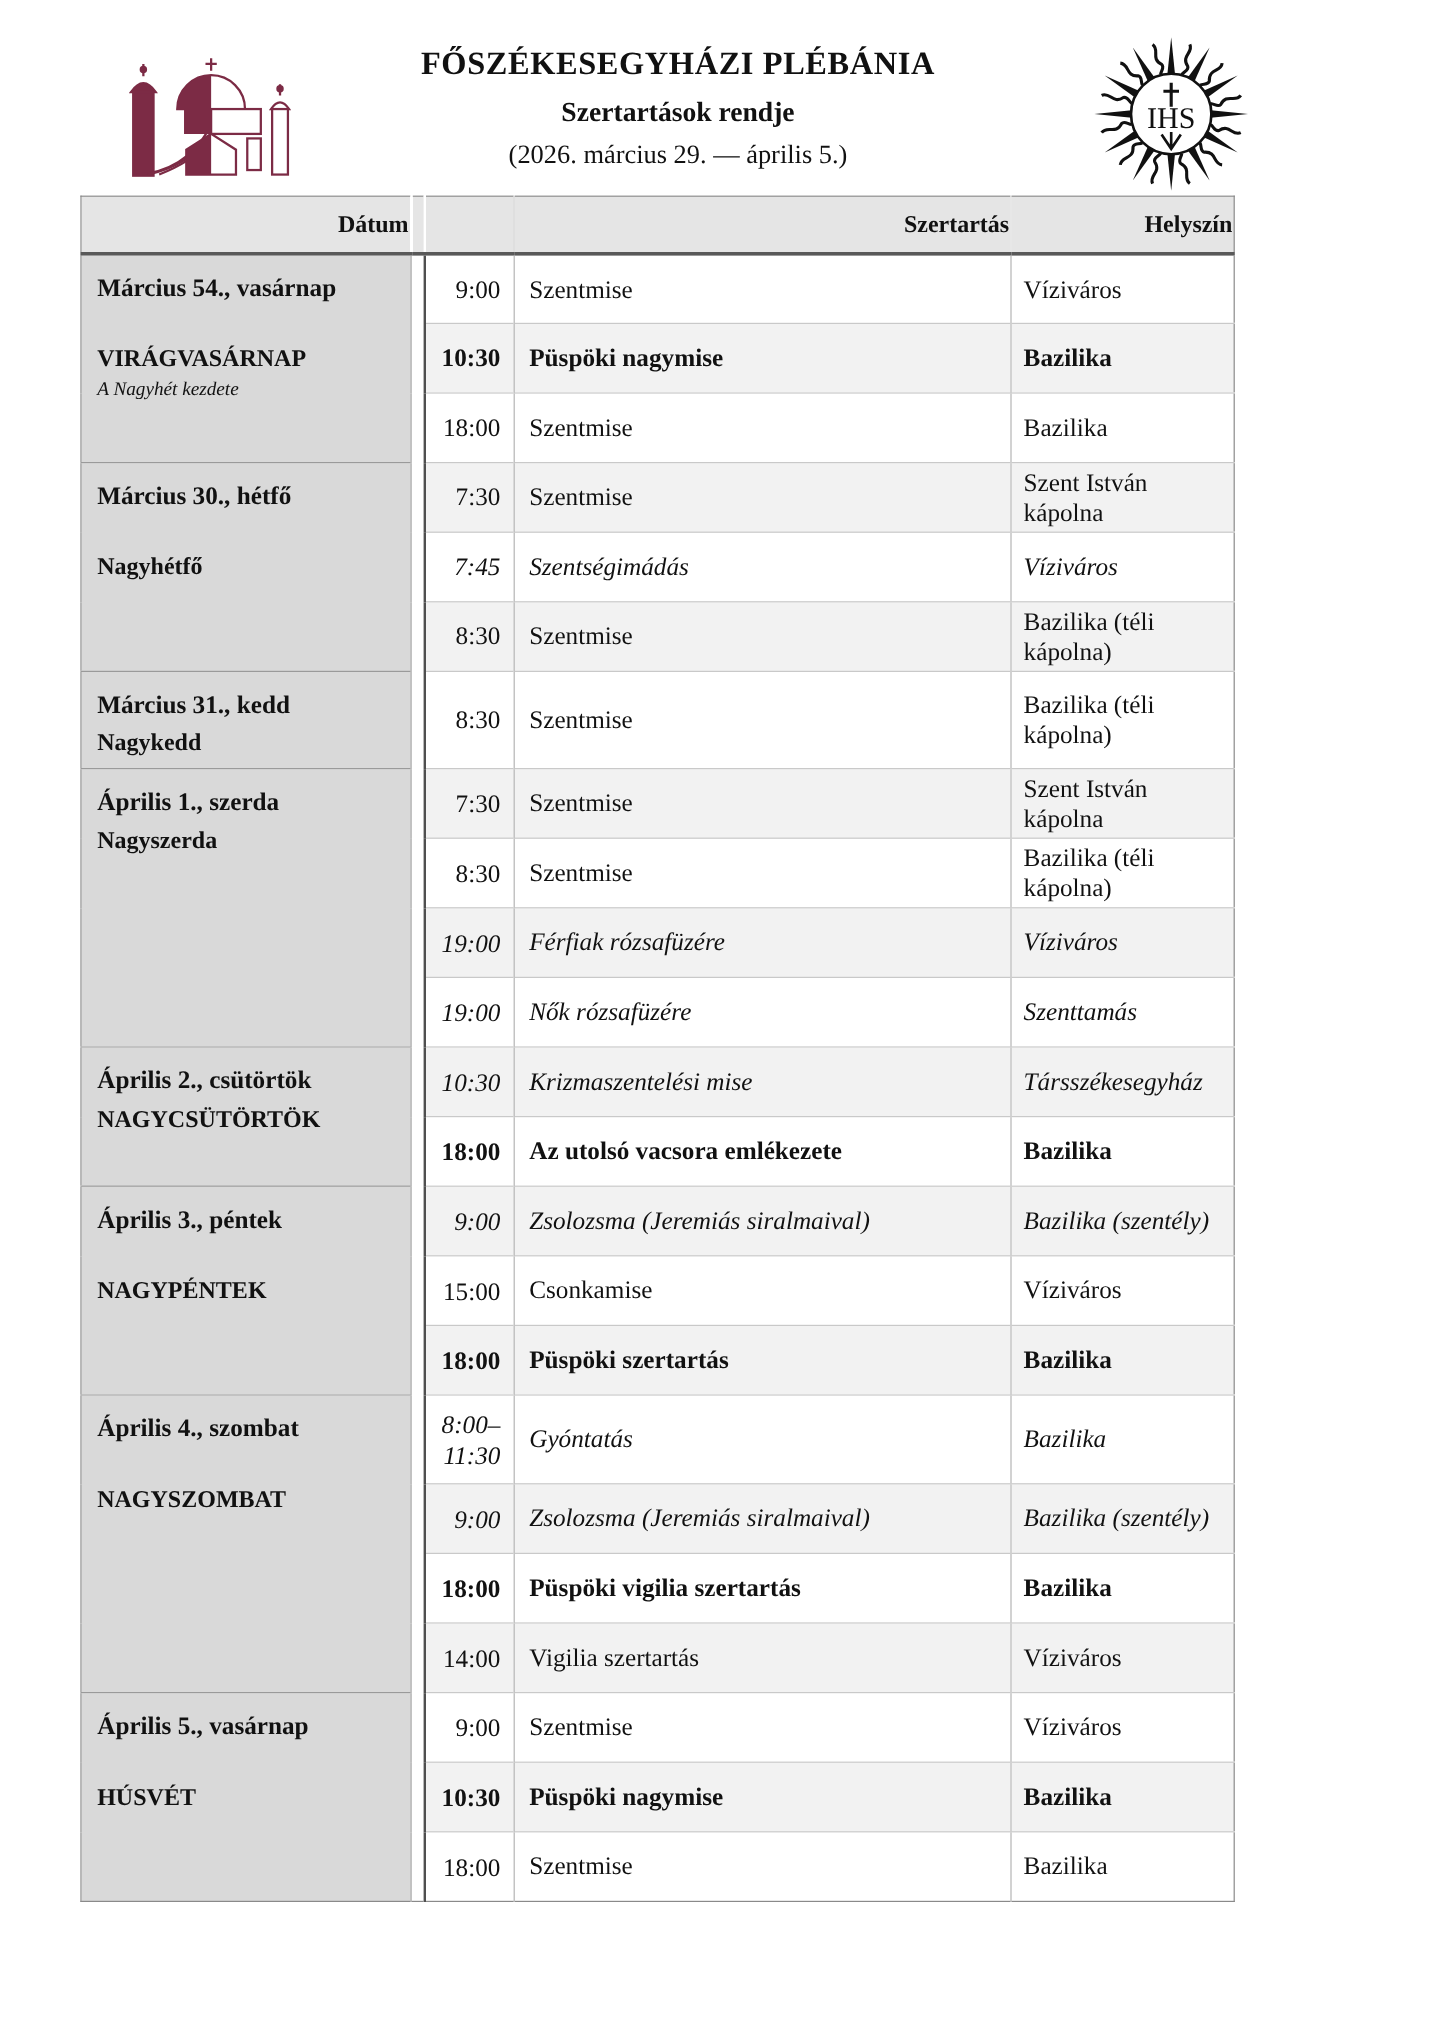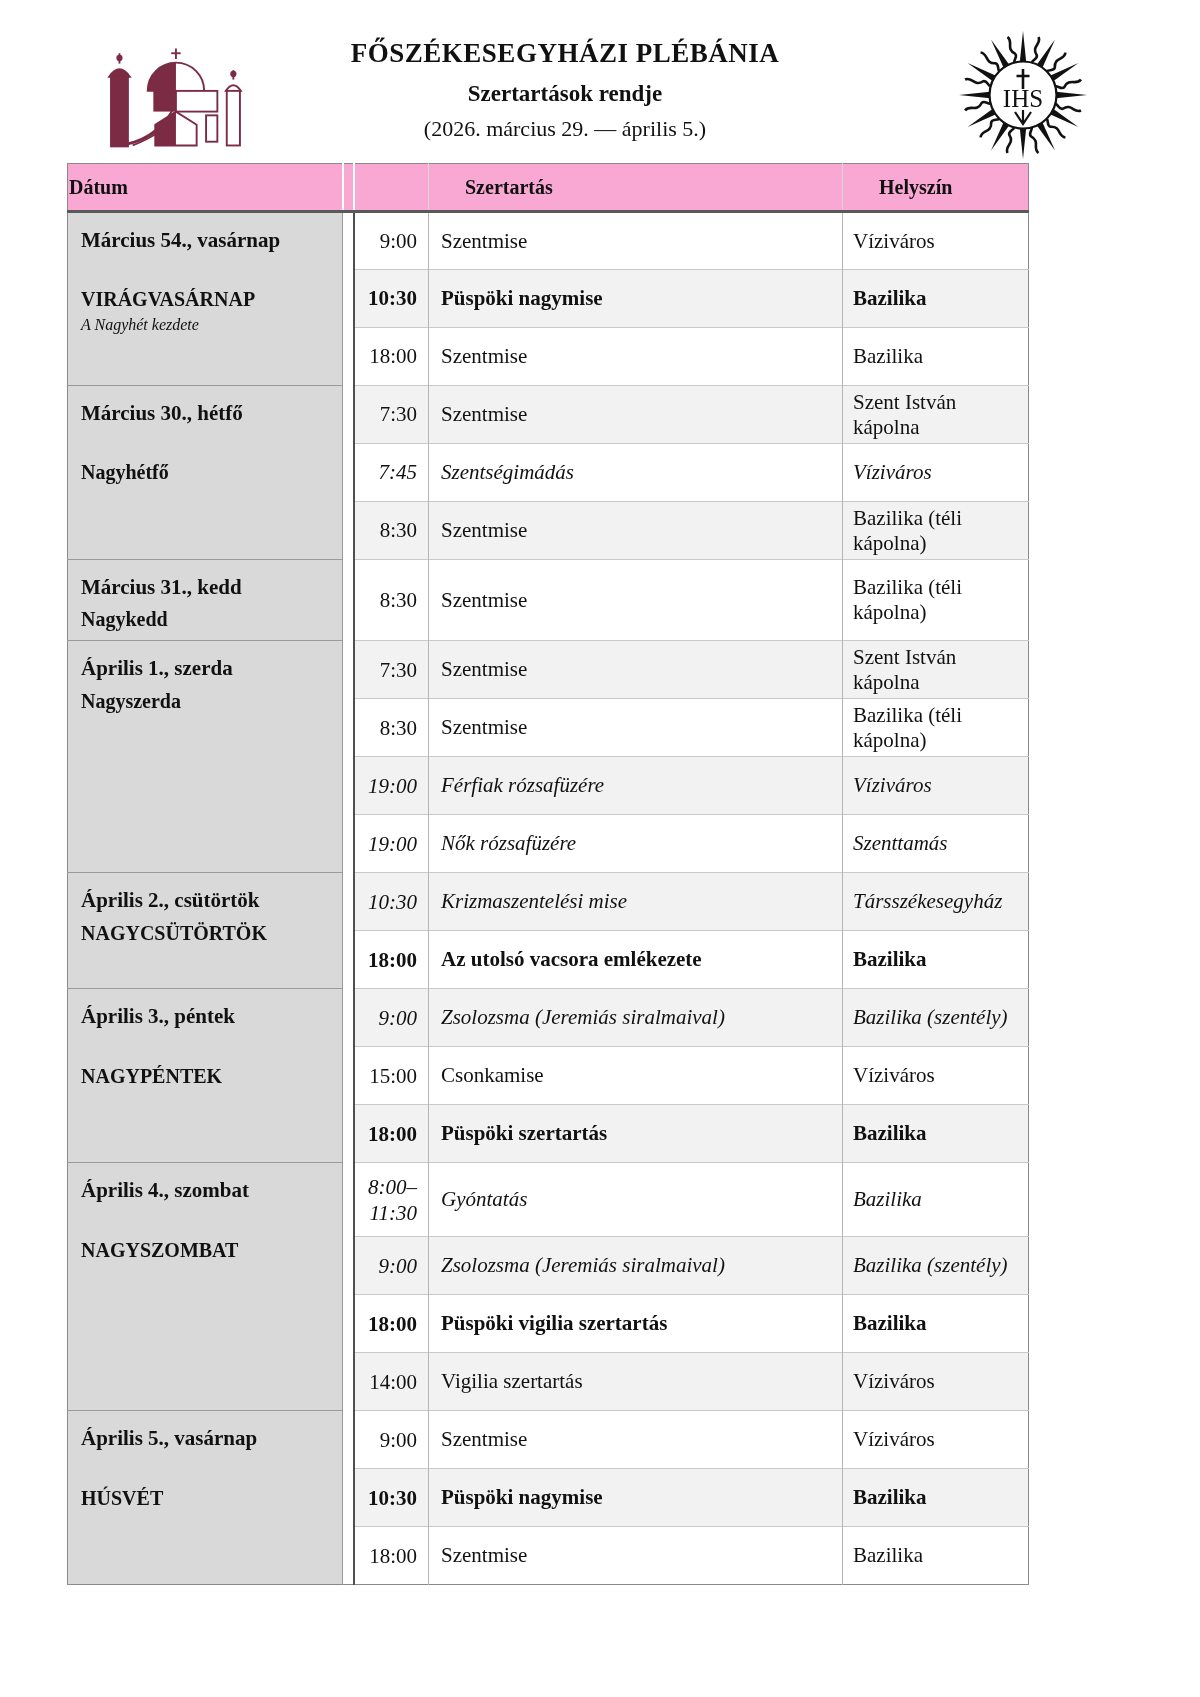--- a/index.html
+++ b/index.html
@@ -2,32 +2,32 @@
 <html><head>
 <meta charset="utf-8">
 <style>
   html,body{margin:0;padding:0;}
   body{background:#fff;font-family:"Liberation Serif","DejaVu Serif",serif;color:#111;}
   .page{position:relative;width:1200px;height:1697px;background:#fff;overflow:hidden;}
 
   
   .doc-header{position:relative;height:163px;}
   .logo-left{position:absolute;left:95px;top:38px;}
-  .logo-right{position:absolute;left:952px;top:28px;}
+  .logo-right{position:absolute;left:905px;top:28px;}
   .titles{position:absolute;left:230px;top:38px;width:670px;text-align:center;}
   .title{font-size:27px;font-weight:bold;letter-spacing:.5px;}
   .subtitle{font-size:23px;font-weight:bold;margin-top:12px;}
   .range{font-size:22px;margin-top:9px;}
 
   
   table.schedule{border-collapse:collapse;table-layout:fixed;width:961px;margin-left:67px;
     border:1px solid #8a8a8a;font-size:21px;}
   td{vertical-align:middle;overflow:hidden;}
 
-  tr.head td{background:#f9a8d4;height:44px;font-weight:bold;font-size:20px;text-align:left;
+  tr.head td{background:#e5e5e5;height:44px;font-weight:bold;font-size:20px;text-align:right;
     border-bottom:3px solid #595959;}
   tr.head td.ct,tr.head td.cc,tr.head td.cl{border-left:1px solid #d8d8d8;padding-left:36px;}
   tr.head td.sp{border-left:2px solid #ffffff;border-right:2px solid #ffffff;}
 
   td.datecell{background:#d9d9d9;border-right:1px solid #9a9a9a;border-top:1px solid #9a9a9a;
     vertical-align:top;padding:14px 8px 8px 13px;}
   td.sp{background:#ffffff;}
 
   td.c{border-top:1px solid #c9c9c9;background:#ffffff;}
   td.c-time{border-left:2px solid #4f4f4f;border-right:1px solid #b5b5b5;text-align:right;

